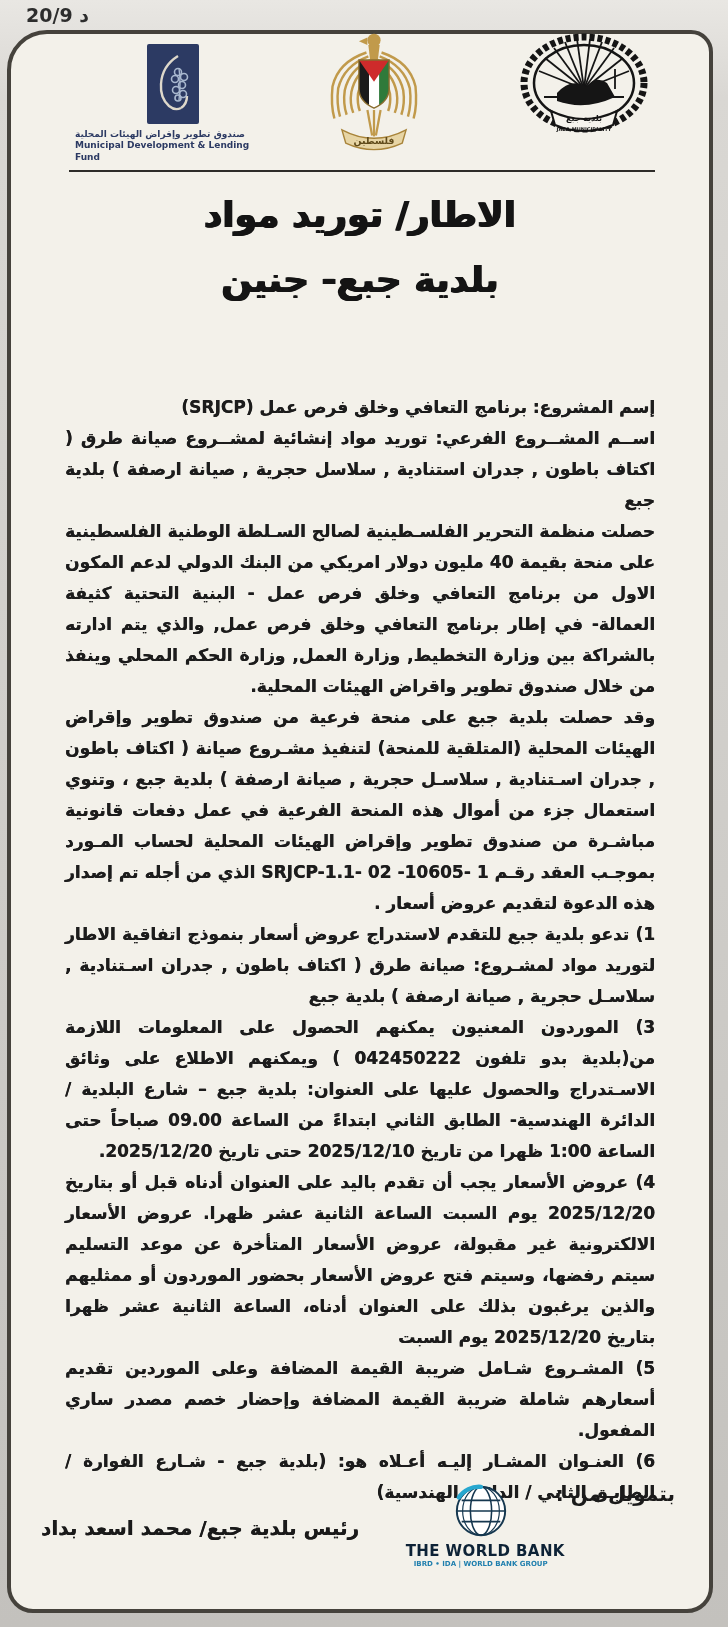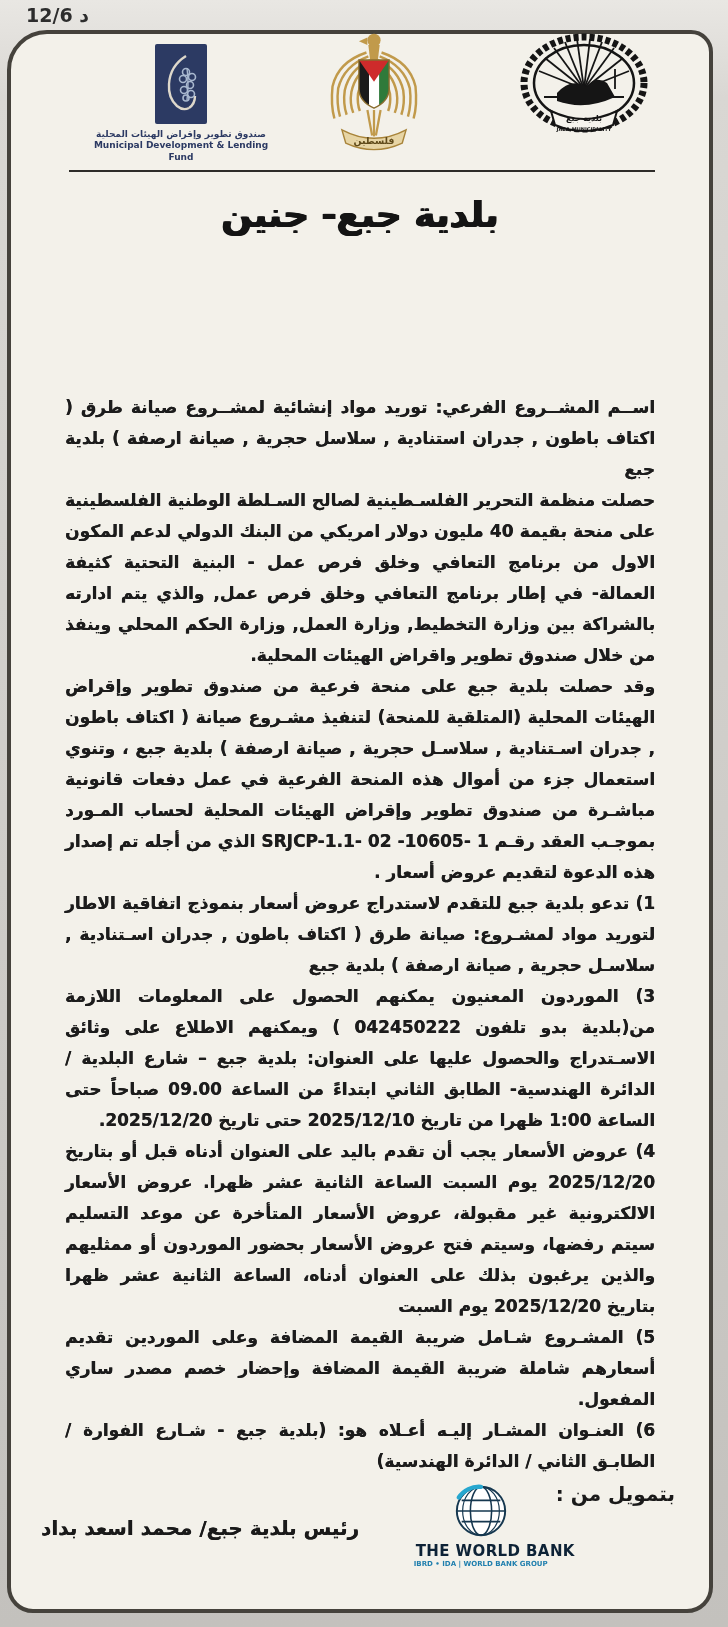--- a/index.html
+++ b/index.html
@@ -4,21 +4,21 @@
 <style>
   html,body{margin:0;padding:0;}
   body{font-family:"DejaVu Sans", sans-serif; background:#b9b7b3;}
   .page{position:relative;width:728px;height:1627px;margin:0 auto;overflow:hidden;
         background:linear-gradient(180deg,#e9e7e3 0%, #d9d7d3 6%, #cfcdc9 50%, #c3c1bd 100%);}
   .edition{position:absolute;top:4px;left:26px;font-size:19px;font-weight:bold;color:#2d2d2d;direction:ltr;}
   .panel{position:absolute;left:7px;top:30px;width:706px;height:1583px;box-sizing:border-box;
          background:#f3f1ea;border:4px solid #45423c;border-radius:40px 22px 26px 26px;
          direction:rtl;color:#1a1a1a;}
   
-  .mdlf{position:absolute;left:72px;top:10px;width:196px;text-align:center;}
+  .mdlf{position:absolute;left:64px;top:10px;width:196px;text-align:left;}
   .mdlf svg{display:block;margin:0 auto;}
   .mdlf-ar{font-size:9px;font-weight:bold;color:#2c3a63;margin-top:5px;line-height:1.25;}
   .mdlf-en{font-size:9px;font-weight:bold;color:#2c3a63;line-height:1.25;}
   .emblem{position:absolute;left:304px;top:-6px;width:126px;text-align:left;}
   .seal{position:absolute;left:506px;top:-2px;width:132px;}
   .rule{position:absolute;left:58px;top:136px;width:586px;height:2px;background:#2e2c29;}
   
   .title{position:absolute;top:148px;left:0;right:0;text-align:center;font-weight:bold;
          font-size:36px;line-height:65px;color:#141414;
          text-shadow:0.8px 0 0 currentColor,-0.8px 0 0 currentColor;}
@@ -27,31 +27,31 @@
         line-height:31px;text-align:justify;color:#1c1c1c;text-shadow:0.3px 0 0 currentColor;}
   .body p{margin:0;}
   .num-ltr{direction:ltr;unicode-bidi:isolate;}
   
   .bottom{position:absolute;top:1448px;left:30px;right:34px;display:flex;
           justify-content:space-between;align-items:flex-start;}
   .funding{display:flex;align-items:flex-start;margin-left:10px;}
   .funding-label{font-size:20px;font-weight:bold;white-space:nowrap;padding-bottom:8px;}
   .wb{text-align:center;direction:ltr;width:150px;}
   .wb svg{display:block;margin:0 auto;}
-  .wb-name{font-size:15px;font-weight:bold;color:#0d2236;letter-spacing:0.4px;margin-top:2px;white-space:nowrap;margin-left:10px;}
+  .wb-name{font-size:15px;font-weight:bold;color:#0d2236;letter-spacing:0.4px;margin-top:2px;white-space:nowrap;}
   .wb-sub{font-size:7px;font-weight:bold;color:#1f7fae;white-space:nowrap;}
   .signature{font-size:20px;font-weight:bold;margin-top:34px;white-space:nowrap;
              text-shadow:0.3px 0 0 currentColor;}
 </style>
 </head>
 <body>
 
 <div class="page">
 
-  <div class="edition">12/6 د</div>
+  <div class="edition">20/9 د</div>
 
   <div class="panel">
 
     <div class="mdlf">
       <span>
         <svg width="52" height="80" viewBox="0 0 52 80" aria-hidden="true">
           <rect width="52" height="80" rx="2" fill="#2c3a63"></rect>
           <path d="M31 12 Q15 22 14 40 Q13 54 22 62 Q28 67 34 64" stroke="#ded8cb" stroke-width="2.4" fill="none"></path>
           <path d="M34 64 Q40 60 40 52" stroke="#ded8cb" stroke-width="2.4" fill="none"></path>
           <path d="M32 24 Q34 40 32 56" stroke="#a9b8cf" stroke-width="1.4" fill="none"></path>
@@ -130,24 +130,26 @@
         <path d="M38 60 q14 -16 30 -6 q8 -12 20 -4 l8 14 q-30 14 -58 4 z" fill="#151515"></path>
         <path d="M32 78 Q65 94 98 78 L94 92 Q65 104 36 92 Z" fill="#f6f4ee" stroke="#151515" stroke-width="2"></path>
         <text x="65" y="88" text-anchor="middle" font-size="8" font-weight="bold" fill="#151515">بلدية جبع</text>
         <text x="65" y="98" text-anchor="middle" font-size="5" font-weight="bold" fill="#151515">JABA MUNICIPALITY</text>
       </svg>
     </div>
 
     <div class="rule"></div>
 
     <div class="title">
+      <div>الاطار/ توريد مواد</div>
       <div>بلدية جبع- جنين</div>
     </div>
 
     <div class="body">
+      <p>إسم المشروع: برنامج التعافي وخلق فرص عمل (SRJCP)</p>
       <p>اســم المشــروع الفرعي:  توريد مواد إنشائية لمشــروع صيانة طرق ( اكتاف باطون , جدران استنادية , سلاسل حجرية , صيانة ارصفة ) بلدية جبع</p>
       <p>حصلت منظمة التحرير الفلسـطينية لصالح السـلطة الوطنية الفلسطينية على منحة بقيمة 40 مليون دولار امريكي من البنك الدولي لدعم المكون الاول من برنامج التعافي وخلق فرص عمل - البنية التحتية كثيفة العمالة- في إطار برنامج التعافي وخلق فرص عمل, والذي يتم ادارته بالشراكة بين وزارة التخطيط, وزارة العمل, وزارة الحكم المحلي وينفذ من خلال صندوق تطوير واقراض الهيئات المحلية.</p>
       <p>
         <span>وقد حصلت بلدية جبع على منحة فرعية من صندوق تطوير وإقراض الهيئات المحلية (المتلقية للمنحة) لتنفيذ مشـروع صيانة ( اكتاف باطون , جدران اسـتنادية , سلاسـل حجرية , صيانة ارصفة ) بلدية جبع ، وتنوي استعمال جزء من أموال هذه المنحة الفرعية في عمل دفعات قانونية مباشـرة من صندوق تطوير وإقراض الهيئات المحلية لحساب المـورد بموجـب العقد رقـم</span>
         <span class="num-ltr" dir="ltr">SRJCP-1.1- 02 -10605- 1</span>
         <span>الذي من أجله تم إصدار هذه الدعوة لتقديم عروض أسعار .</span>
       </p>
       <p>1) تدعو بلدية جبع للتقدم لاستدراج عروض أسعار بنموذج اتفاقية الاطار لتوريد مواد لمشـروع:  صيانة طرق ( اكتاف باطون , جدران اسـتنادية , سلاسـل حجرية , صيانة ارصفة ) بلدية جبع</p>
       <p>3) الموردون المعنيون يمكنهم الحصول على المعلومات اللازمة من(بلدية بدو تلفون 042450222 ) ويمكنهم الاطلاع على وثائق الاسـتدراج والحصول عليها على العنوان: بلدية جبع – شارع البلدية /الدائرة الهندسية- الطابق الثاني ابتداءً من الساعة 09.00 صباحاً حتى الساعة 1:00 ظهرا من تاريخ 2025/12/10 حتى تاريخ 2025/12/20.</p>
       <p>4) عروض الأسعار يجب أن تقدم  باليد على العنوان أدناه قبل أو بتاريخ 2025/12/20 يوم السبت الساعة الثانية عشر ظهرا. عروض الأسعار الالكترونية غير مقبولة، عروض الأسعار المتأخرة عن موعد التسليم سيتم رفضها، وسيتم فتح عروض الأسعار بحضور الموردون أو ممثليهم والذين يرغبون بذلك على العنوان أدناه، الساعة الثانية عشر ظهرا بتاريخ 2025/12/20 يوم السبت</p>

